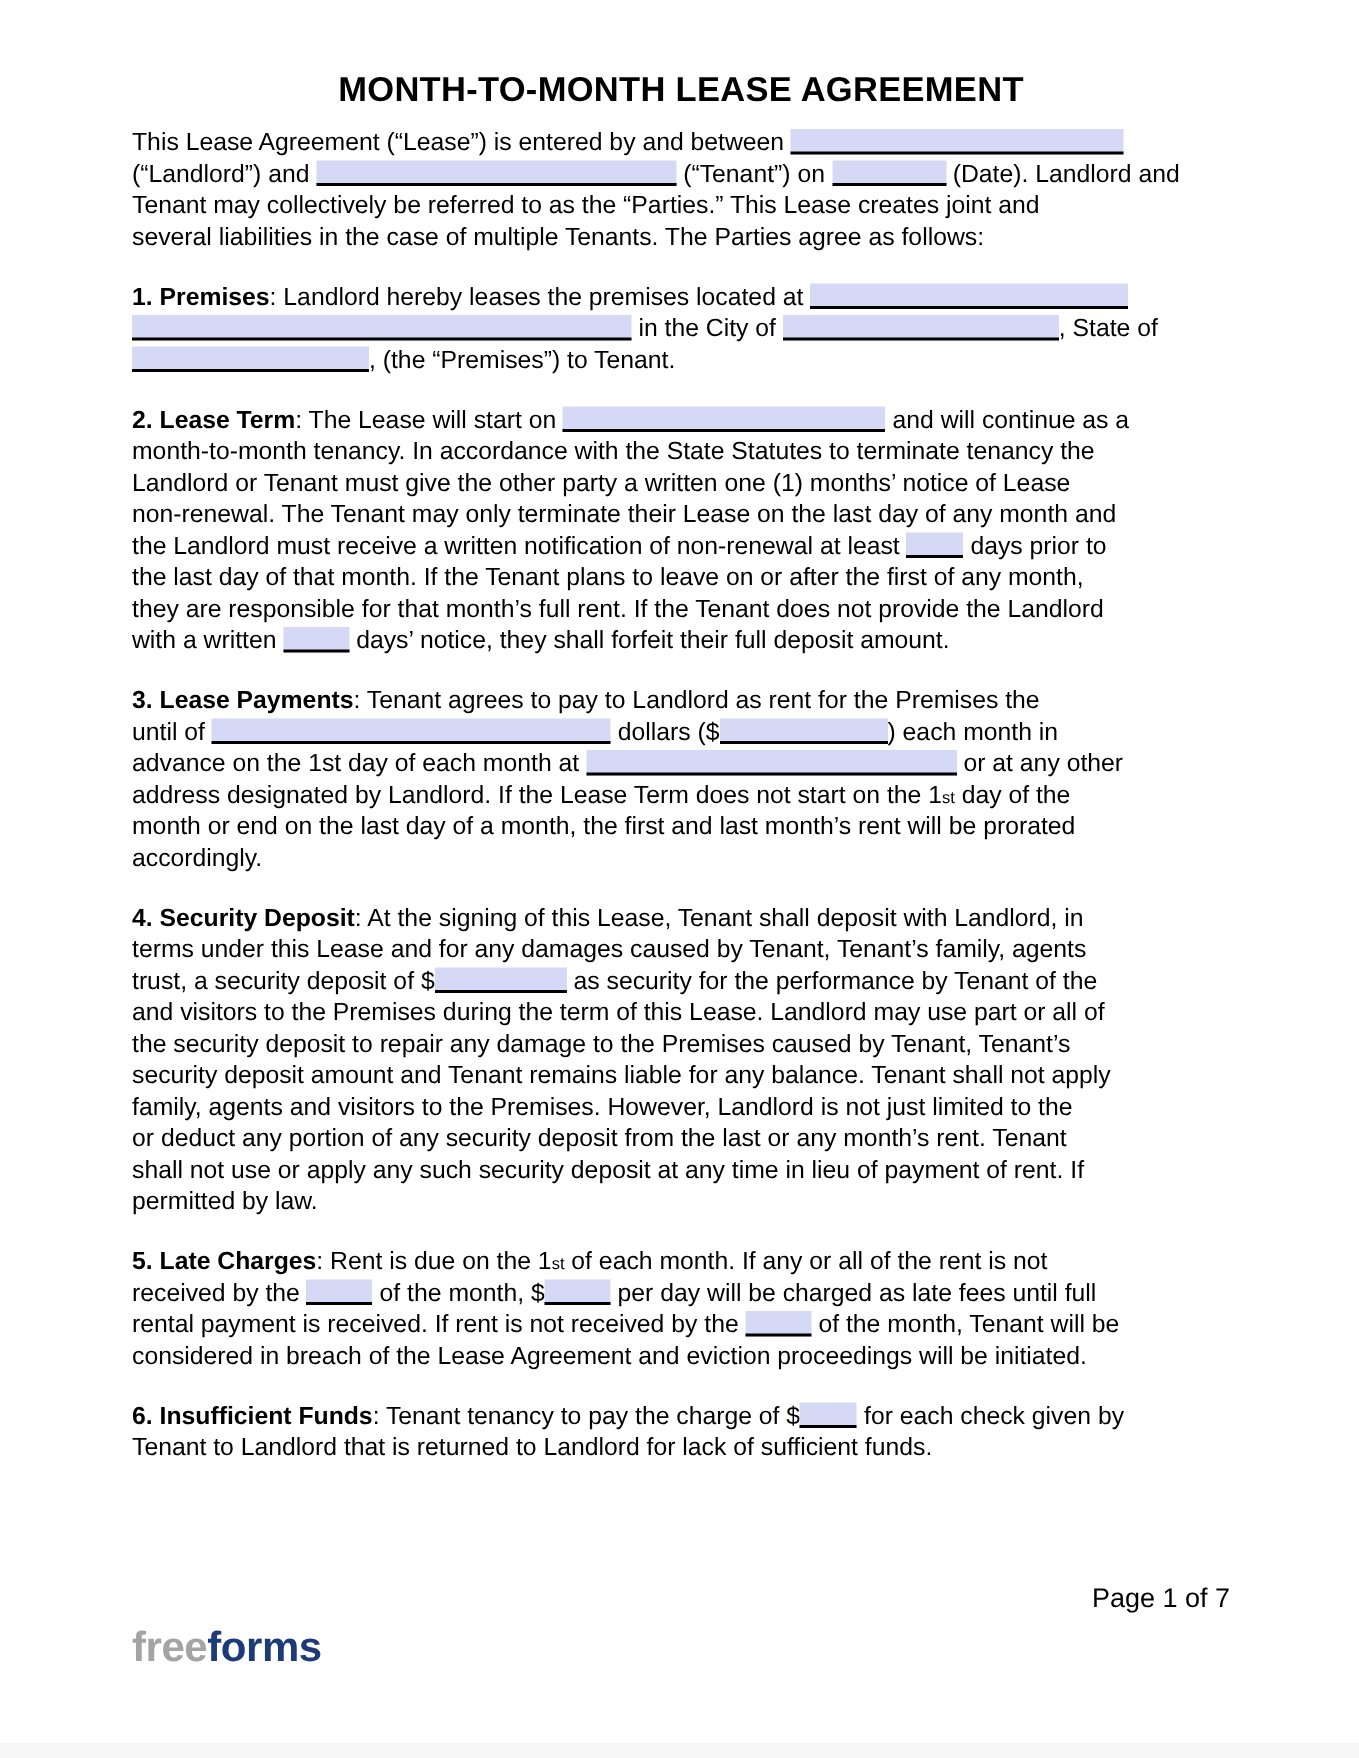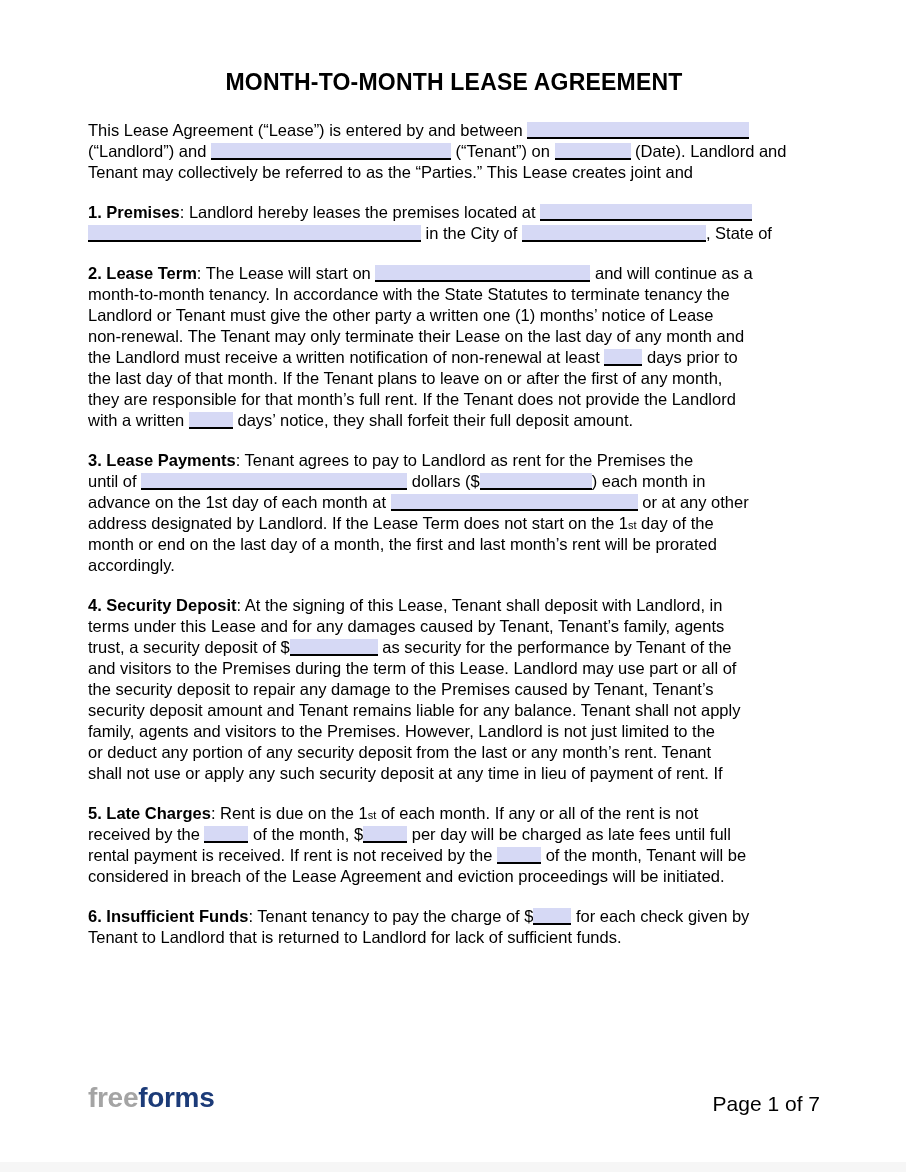--- a/index.html
+++ b/index.html
@@ -10,28 +10,28 @@
     color: #000;
     position: relative;
     overflow: hidden;
   }
   .doc {
     position: absolute;
     left: 88px; top: 0;
     width: 732px;
   }
   .title {
-    margin-top: 69px;
+    margin-top: 46px;
     text-align: center;
     font-weight: bold;
     font-size: 23px;
     letter-spacing: 0.2px;
   }
   .body-text {
-    margin-top: 24px;
+    margin-top: 12px;
     font-size: 16.5px;
     line-height: 21px;
   }
   .para { margin-bottom: 19px; }
   .line { white-space: nowrap; height: 21px; }
   .b { font-weight: bold; }
   .sm { font-size: 11px; }
   .blank {
     display: inline-block;
     background: #d6d9f5;
@@ -41,44 +41,46 @@
   }
   .footer-logo {
     position: absolute;
     left: 88px; top: 1082px;
     font-size: 28px;
     font-weight: bold;
     letter-spacing: -0.3px;
   }
   .page-num {
     position: absolute;
-    right: 86px; top: 1092px;
-    font-size: 21px;
+    right: 86px; top: 1055px;
+    font-size: 18px;
   }
   .bottom-strip {
     position: absolute;
     left: 0; bottom: 0;
     width: 100%; height: 10px;
     background: #f6f6f6;
   }
 </style>
 </head>
 <body>
 
 <div class="doc">
   <div class="title">MONTH-TO-MONTH LEASE AGREEMENT</div>
   <div class="body-text">
       <div class="para">
         <div class="line"><span>This Lease Agreement (“Lease”) is entered by and between </span><span class="blank" style="width: 222px; background: rgb(214, 217, 245);"></span></div>
         <div class="line"><span>(“Landlord”) and </span><span class="blank" style="width: 240px; background: rgb(214, 217, 245);"></span><span> (“Tenant”) on </span><span class="blank" style="width: 76px; background: rgb(214, 217, 245);"></span><span> (Date). Landlord and</span></div>
         <div class="line"><span>Tenant may collectively be referred to as the “Parties.” This Lease creates joint and</span></div>
+        <div class="line"><span>several liabilities in the case of multiple Tenants. The Parties agree as follows:</span></div>
       </div>
       <div class="para">
         <div class="line"><span class="b">1. Premises</span><span>: Landlord hereby leases the premises located at </span><span class="blank" style="width: 212px; background: rgb(214, 217, 245);"></span></div>
         <div class="line"><span class="blank" style="width: 333px; background: rgb(214, 217, 245);"></span><span> in the City of </span><span class="blank" style="width: 184px; background: rgb(214, 217, 245);"></span><span>, State of</span></div>
+        <div class="line"><span class="blank" style="width: 158px; background: rgb(214, 217, 245);"></span><span>, (the “Premises”) to Tenant.</span></div>
       </div>
       <div class="para">
         <div class="line"><span class="b">2. Lease Term</span><span>: The Lease will start on </span><span class="blank" style="width: 215px; background: rgb(214, 217, 245);"></span><span> and will continue as a</span></div>
         <div class="line"><span>month-to-month tenancy. In accordance with the State Statutes to terminate tenancy the</span></div>
         <div class="line"><span>Landlord or Tenant must give the other party a written one (1) months’ notice of Lease</span></div>
         <div class="line"><span>non-renewal. The Tenant may only terminate their Lease on the last day of any month and</span></div>
         <div class="line"><span>the Landlord must receive a written notification of non-renewal at least </span><span class="blank" style="width: 38px; background: rgb(214, 217, 245);"></span><span> days prior to</span></div>
         <div class="line"><span>the last day of that month. If the Tenant plans to leave on or after the first of any month,</span></div>
         <div class="line"><span>they are responsible for that month’s full rent.  If the Tenant does not provide the Landlord</span></div>
         <div class="line"><span>with a written </span><span class="blank" style="width: 44px; background: rgb(214, 217, 245);"></span><span> days’ notice, they shall forfeit their full deposit amount.</span></div>
@@ -94,20 +96,21 @@
       <div class="para">
         <div class="line"><span class="b">4. Security Deposit</span><span>: At the signing of this Lease, Tenant shall deposit with Landlord, in</span></div>
         <div class="line"><span>terms under this Lease and for any damages caused by Tenant, Tenant’s family, agents</span></div>
         <div class="line"><span>trust, a security deposit of $</span><span class="blank" style="width: 88px; background: rgb(214, 217, 245);"></span><span> as security for the performance by Tenant of the</span></div>
         <div class="line"><span>and visitors to the Premises during the term of this Lease. Landlord may use part or all of</span></div>
         <div class="line"><span>the security deposit to repair any damage to the Premises caused by Tenant, Tenant’s</span></div>
         <div class="line"><span>security deposit amount and Tenant remains liable for any balance.  Tenant shall not apply</span></div>
         <div class="line"><span>family, agents and visitors to the Premises. However, Landlord is not just limited to the</span></div>
         <div class="line"><span>or deduct any portion of any security deposit from the last or any month’s rent. Tenant</span></div>
         <div class="line"><span>shall not use or apply any such security deposit at any time in lieu of payment of rent. If</span></div>
+        <div class="line"><span>permitted by law.</span></div>
       </div>
       <div class="para">
         <div class="line"><span class="b">5. Late Charges</span><span>: Rent is due on the 1</span><span class="sm">st</span><span> of each month.  If any or all of the rent is not</span></div>
         <div class="line"><span>received by the </span><span class="blank" style="width: 44px; background: rgb(214, 217, 245);"></span><span> of the month, $</span><span class="blank" style="width: 44px; background: rgb(214, 217, 245);"></span><span> per day will be charged as late fees until full</span></div>
         <div class="line"><span>rental payment is received.  If rent is not received by the </span><span class="blank" style="width: 44px; background: rgb(214, 217, 245);"></span><span> of the month, Tenant will be</span></div>
         <div class="line"><span>considered in breach of the Lease Agreement and eviction proceedings will be initiated.</span></div>
       </div>
       <div class="para">
         <div class="line"><span class="b">6. Insufficient Funds</span><span>: Tenant tenancy to pay the charge of $</span><span class="blank" style="width: 38px; background: rgb(214, 217, 245);"></span><span> for each check given by</span></div>
         <div class="line"><span>Tenant to Landlord that is returned to Landlord for lack of sufficient funds.</span></div>

